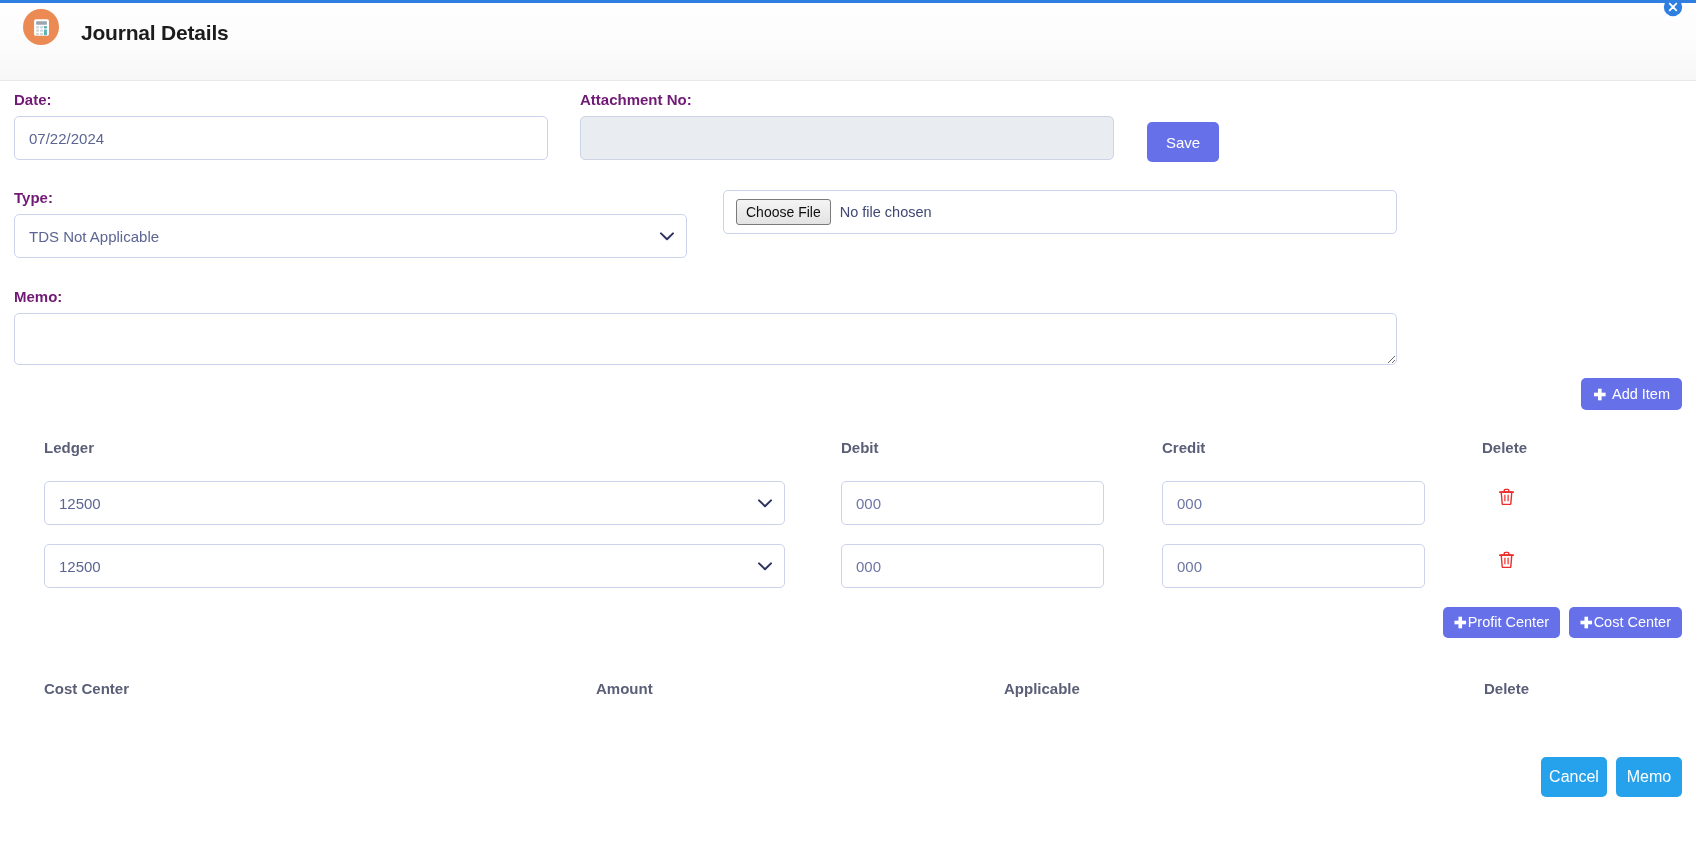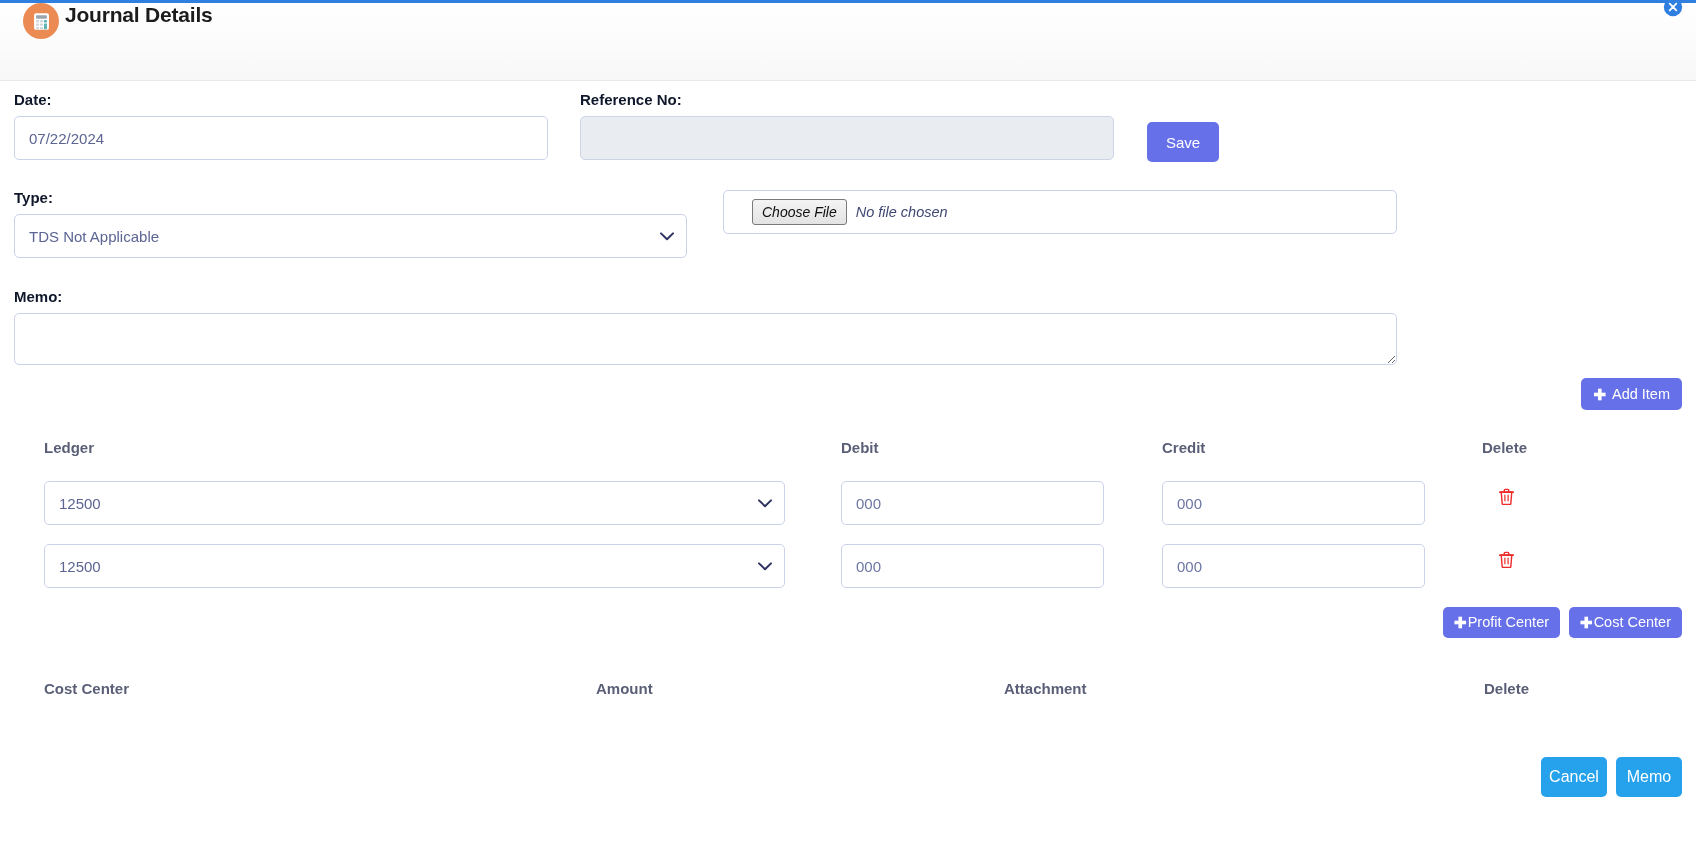--- a/index.html
+++ b/index.html
@@ -24,22 +24,22 @@
   }
 
   
   .modal-header {
     position: absolute; top: 3px; left: 0;
     width: 1696px; height: 78px;
     background: linear-gradient(180deg,#ffffff 0%,#fbfbfc 60%,#f7f7f8 100%);
     border-bottom: 1px solid #e9e9ec;
   }
   .header-inner {
-    display: flex; align-items: flex-start;
-    gap: 6px;
+    display: flex; align-items: flex-end;
+    gap: 22px;
     padding: 0 0 0 23px;
     height: 42px;
   }
   .header-icon {
     width: 36px; height: 36px;
     border-radius: 50%;
     background: #eb8b53;
     display: flex; align-items: center; justify-content: center;
     flex: none;
   }
@@ -64,21 +64,21 @@
     position: absolute;
     top: 82px; left: 0;
     width: 1696px;
     height: 781px;
     padding: 16px 0 0 0;
   }
 
   .field-label {
     font-size: 15px;
     font-weight: bold;
-    color: #0f172a;
+    color: #701a75;
     margin-bottom: 9px;
     line-height: 1;
   }
   .col-head {
     font-size: 15px;
     font-weight: bold;
     color: #5a5f77;
     line-height: 1;
   }
 
@@ -148,23 +148,22 @@
     line-height: 1.3;
   }
 
   .file-box {
     height: 44px;
     border: 1px solid #ccd2ea;
     border-radius: 5px;
     background: #fff;
     display: flex;
     align-items: center;
-    padding: 0 28px;
+    padding: 0 12px;
     gap: 9px;
-    font-style: italic;
   }
   .file-btn {
     border: 1px solid #7a7a7a;
     background: linear-gradient(180deg,#f4f4f4,#e3e3e3);
     border-radius: 3px;
     font-family: "Liberation Sans", sans-serif;
     font-size: 14px;
     color: #0f0f0f;
     padding: 4px 9px;
     line-height: 1.15;
@@ -252,21 +251,21 @@
   <div class="modal-body">
 
     <div class="row1">
 
       <div class="f-date">
         <div class="field-label">Date:</div>
         <input class="ctl" type="text" value="07/22/2024" style="">
       </div>
 
       <div class="f-ref">
-        <div class="field-label">Reference No:</div>
+        <div class="field-label">Attachment No:</div>
         <input class="ctl disabled" type="text" disabled="" value="" style="">
       </div>
 
       <button class="btn btn-indigo f-fetch">Save</button>
 
       <div class="f-type">
         <div class="field-label">Type:</div>
         <div class="select-wrap">
           <select class="ctl">
             <option>TDS Not Applicable</option>
@@ -356,21 +355,21 @@
         </button>
         <button class="btn btn-indigo">
           <span class="plus-glyph">✚</span>
           <span>Cost Center</span>
         </button>
       </div>
 
       <div class="cc-head">
         <span class="col-head ch-cc">Cost Center</span>
         <span class="col-head ch-amt">Amount</span>
-        <span class="col-head ch-narr">Attachment</span>
+        <span class="col-head ch-narr">Applicable</span>
         <span class="col-head ch-del">Delete</span>
       </div>
 
       <div class="footer-btns">
         <button class="btn btn-blue">Cancel</button>
         <button class="btn btn-blue">Memo</button>
       </div>
 
     </div>
   </div>

